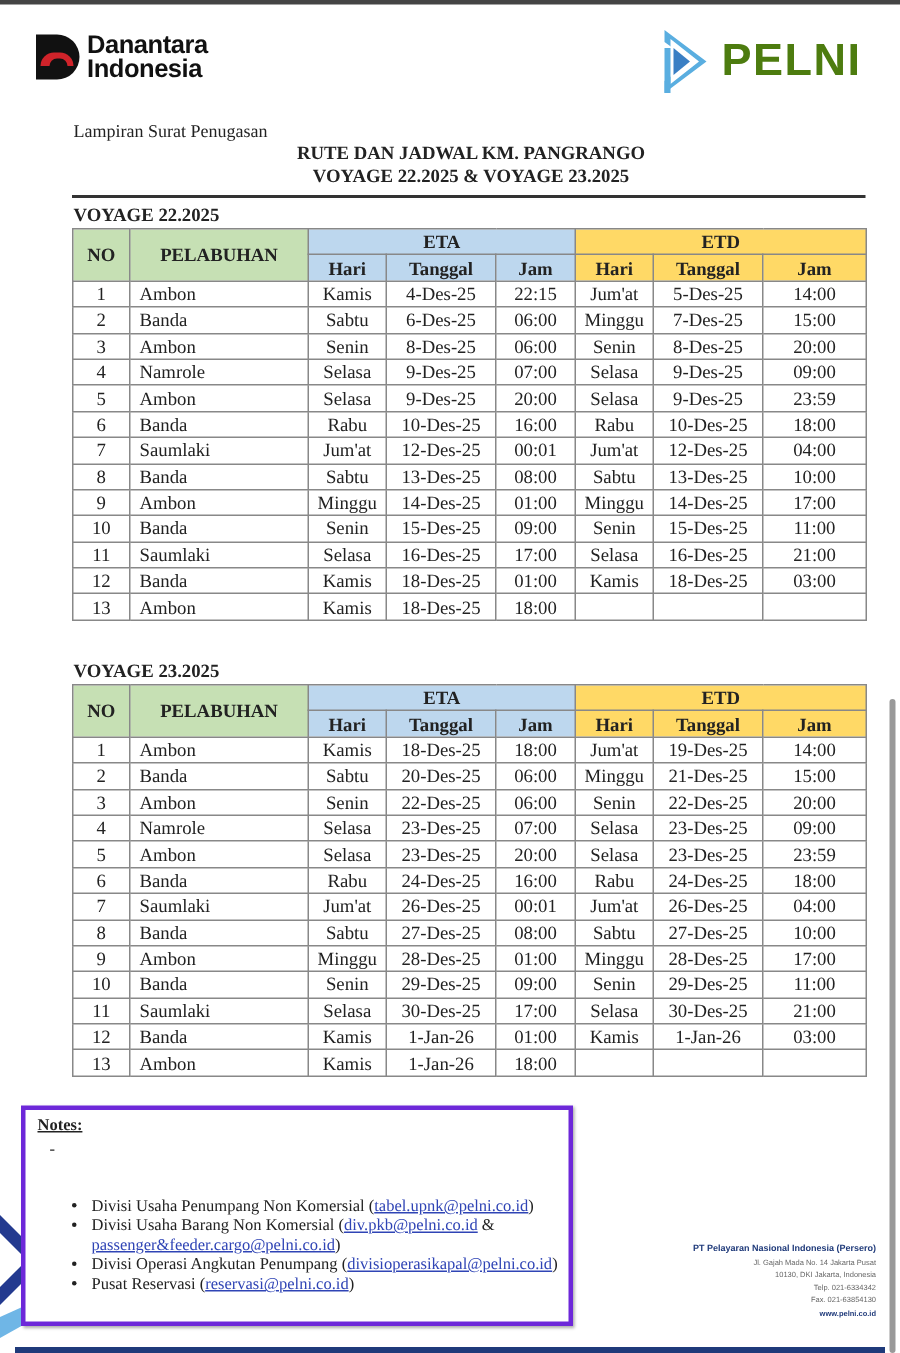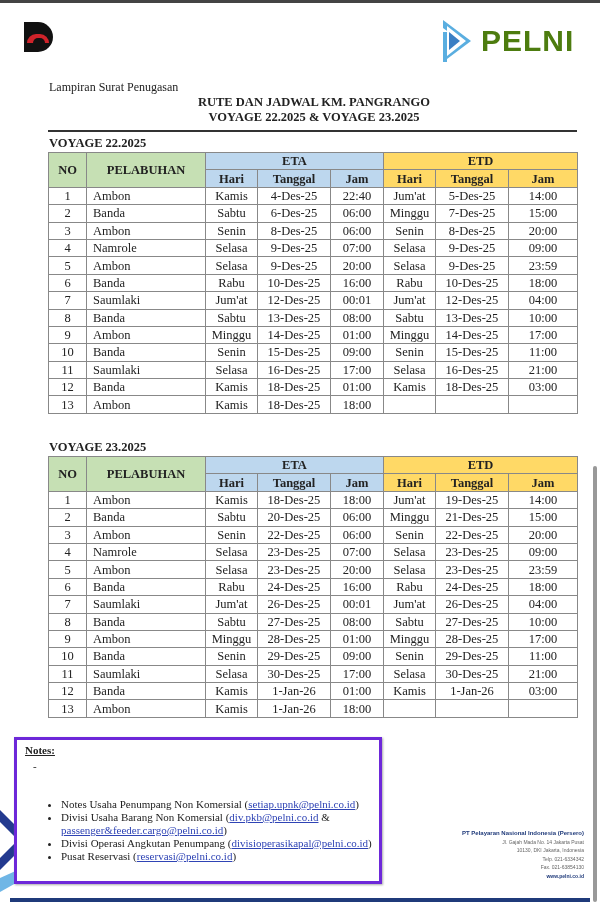--- a/index.html
+++ b/index.html
@@ -44,20 +44,24 @@
 </head>
 <body>
 
 <div class="topbar"></div>
 
 <div class="logo-dan">
   <div class="dan-mark">
     <div class="swoosh"></div>
       <div class="swoosh2"></div>
   </div>
+  <div class="dan-text">
+    <div>Danantara</div>
+    <div>Indonesia</div>
+  </div>
 </div>
 
 <div class="logo-pelni">
   <svg class="pelni-mark" viewBox="0 0 32 42" width="32" height="42">
     <polygon points="2,0 30,21 2,42 2,34 20,21 2,8" fill="#5aaee0"></polygon>
     <polygon points="6,6 25,21 6,36 6,30 17,21 6,12" fill="#ffffff"></polygon>
     <polygon points="8,12 19,21 8,30" fill="#3a7fc4"></polygon>
     <rect x="2" y="12" width="4" height="30" fill="#5aaee0"></rect>
   </svg>
   <span class="pelni-text">PELNI</span>
@@ -95,21 +99,21 @@
       <th class="hyellow c">Tanggal</th>
       <th class="hyellow c">Jam</th>
     </tr>
   </thead>
   <tbody>
       <tr>
         <td class="c">1</td>
         <td class="l">Ambon</td>
         <td class="c">Kamis</td>
         <td class="c">4-Des-25</td>
-        <td class="c">22:40</td>
+        <td class="c">22:15</td>
         <td class="c">Jum'at</td>
         <td class="c">5-Des-25</td>
         <td class="c">14:00</td>
       </tr>
       <tr>
         <td class="c">2</td>
         <td class="l">Banda</td>
         <td class="c">Sabtu</td>
         <td class="c">6-Des-25</td>
         <td class="c">06:00</td>
@@ -394,21 +398,21 @@
 
 <svg class="deco" viewBox="0 0 50 102" width="50" height="102">
   <polygon points="0,10 30,40 0,70 0,58 18,40 0,22" fill="#233a8f"></polygon>
   <polygon points="0,78 40,60 50,64 0,92" fill="#6fb6e6"></polygon>
 </svg>
 
 <div class="notes">
   <div class="notes-title">Notes:</div>
   <div class="notes-dash">-</div>
   <ul>
-    <li><span>Notes Usaha Penumpang Non Komersial (</span><a class="mail">setiap.upnk@pelni.co.id</a><span>)</span></li>
+    <li><span>Divisi Usaha Penumpang Non Komersial (</span><a class="mail">tabel.upnk@pelni.co.id</a><span>)</span></li>
     <li><span>Divisi Usaha Barang Non Komersial (</span><a class="mail">div.pkb@pelni.co.id</a><span> &amp; </span><br><a class="mail">passenger&amp;feeder.cargo@pelni.co.id</a><span>)</span></li>
     <li><span>Divisi Operasi Angkutan Penumpang (</span><a class="mail">divisioperasikapal@pelni.co.id</a><span>)</span></li>
     <li><span>Pusat Reservasi (</span><a class="mail">reservasi@pelni.co.id</a><span>)</span></li>
   </ul>
 </div>
 
 <div class="company">
   <div class="name">PT Pelayaran Nasional Indonesia (Persero)</div>
   <div>Jl. Gajah Mada No. 14 Jakarta Pusat</div>
   <div>10130, DKI Jakarta, Indonesia</div>

